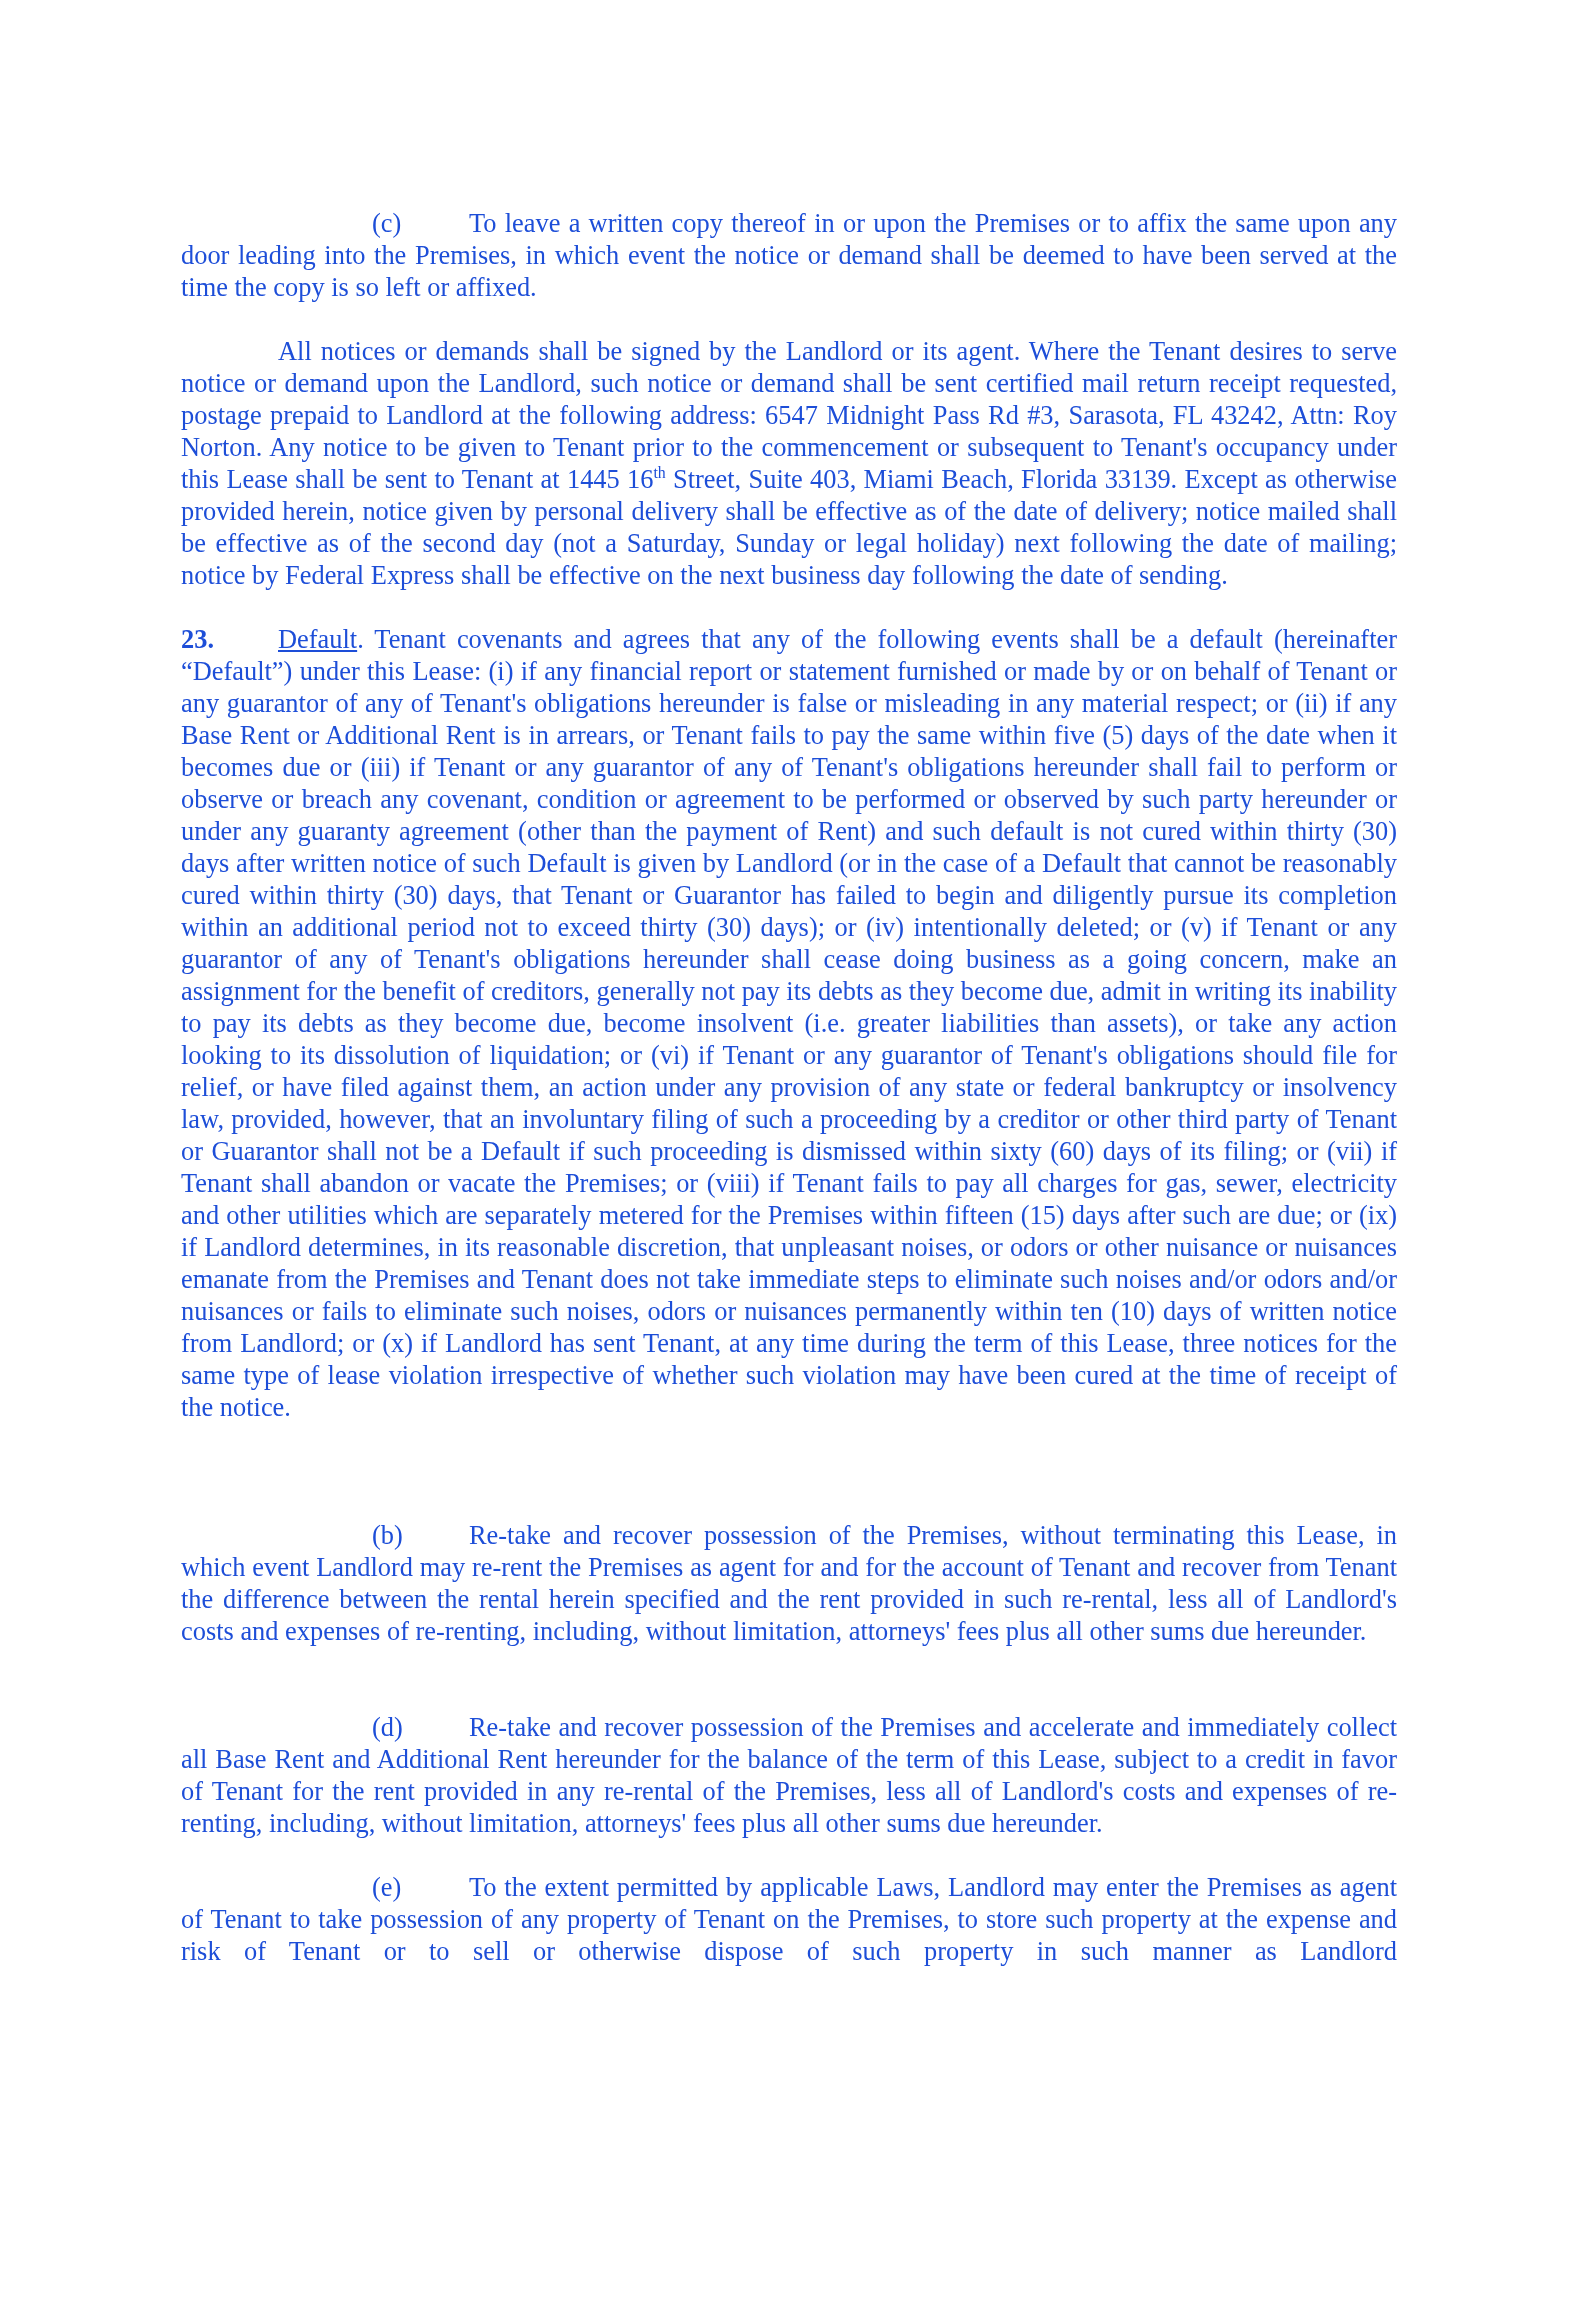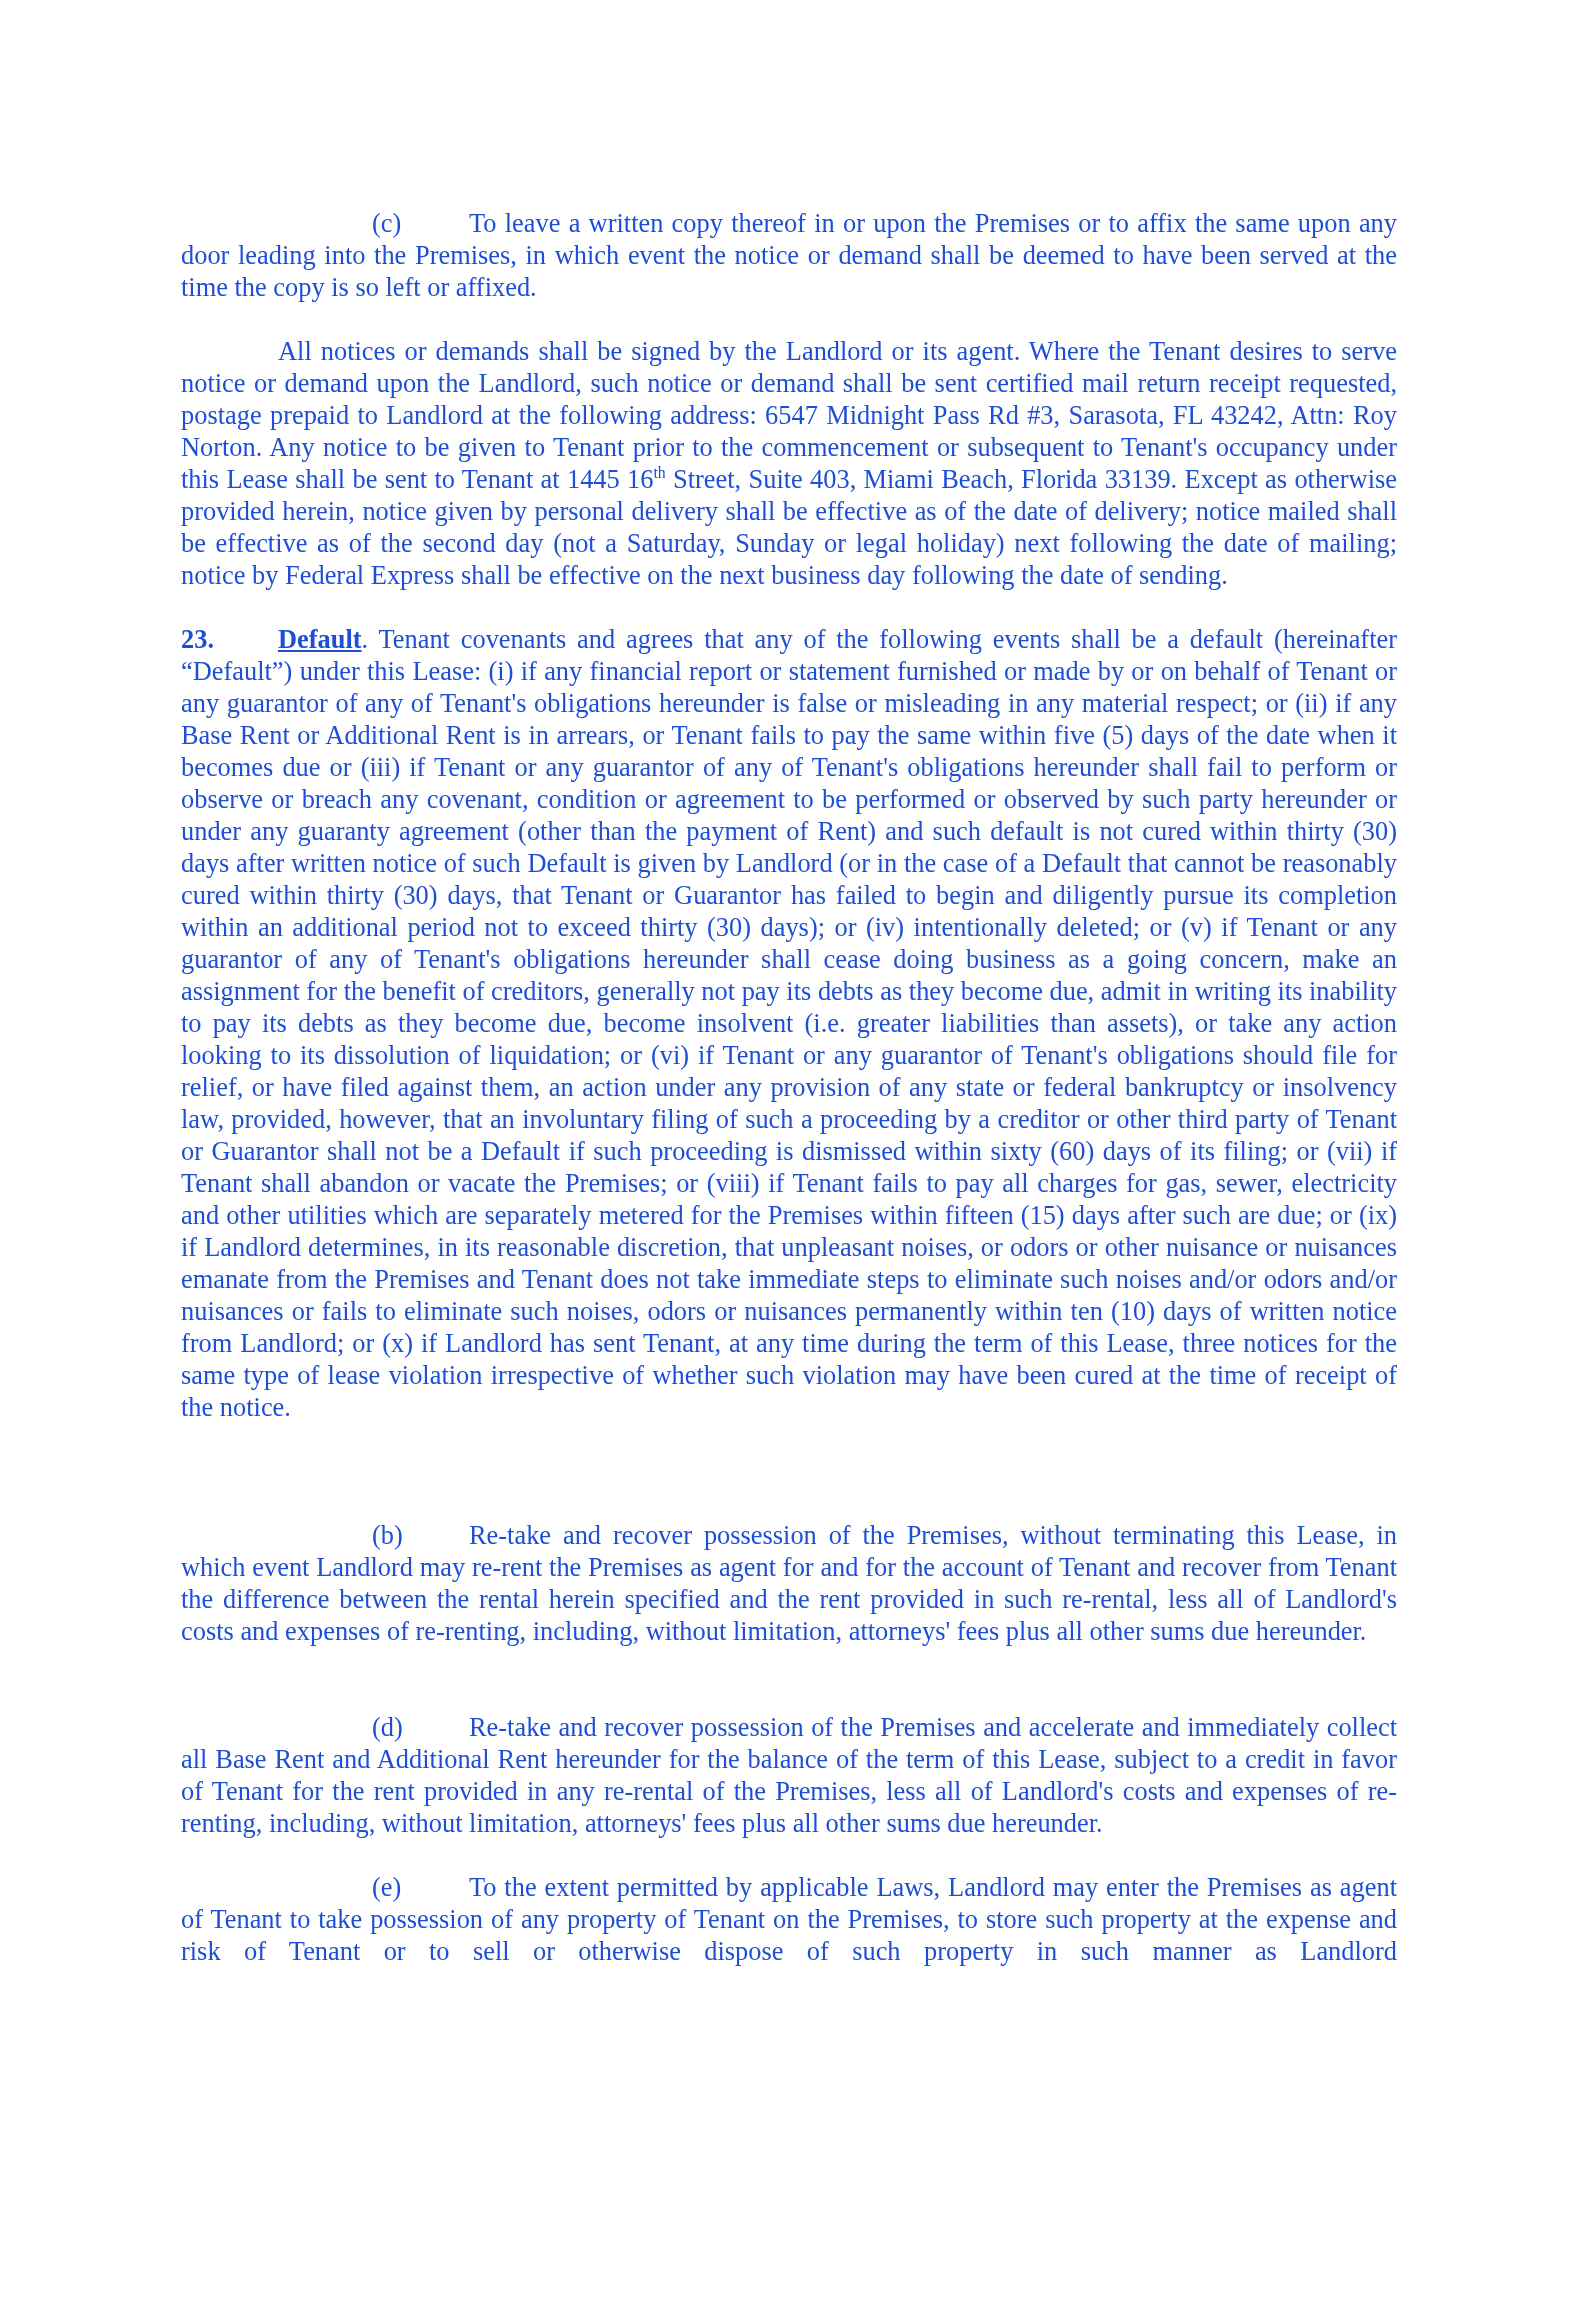--- a/index.html
+++ b/index.html
@@ -9,21 +9,21 @@
     font-family: "Liberation Serif", "DejaVu Serif", serif;
     font-size: 26.4px; line-height: 32px; color: #1d4ed8;
     text-align: justify;
     margin-top: 19px;
   }
   .p { margin: 0; }
   .gap { height: 32px; }
   .sub-label { display: inline-block; width: 97px; margin-left: 191px; }
   .indent { display: inline-block; width: 97px; }
   .sec-num { display: inline-block; width: 97px; font-weight: bold; }
-  .sec-title { font-weight: bold; text-decoration: underline; }
+  .sec-title { font-weight: normal; text-decoration: underline; }
   .lastline { text-align-last: left; }
   sup { font-size: 0.6em; line-height: 0; }
 </style>
 </head>
 <body>
 
 <div class="page">
 
   <p class="p lastline"><span class="sub-label">(c)</span><span>To leave a written copy thereof in or upon the Premises or to affix the same upon any door leading into the Premises, in which event the notice or demand shall be deemed to have been served at the time the copy is so left or affixed.</span></p>
 

